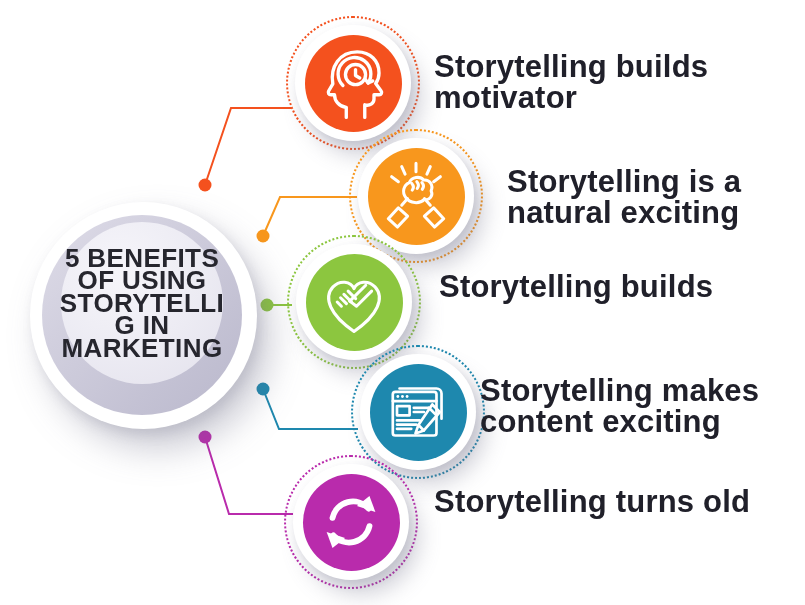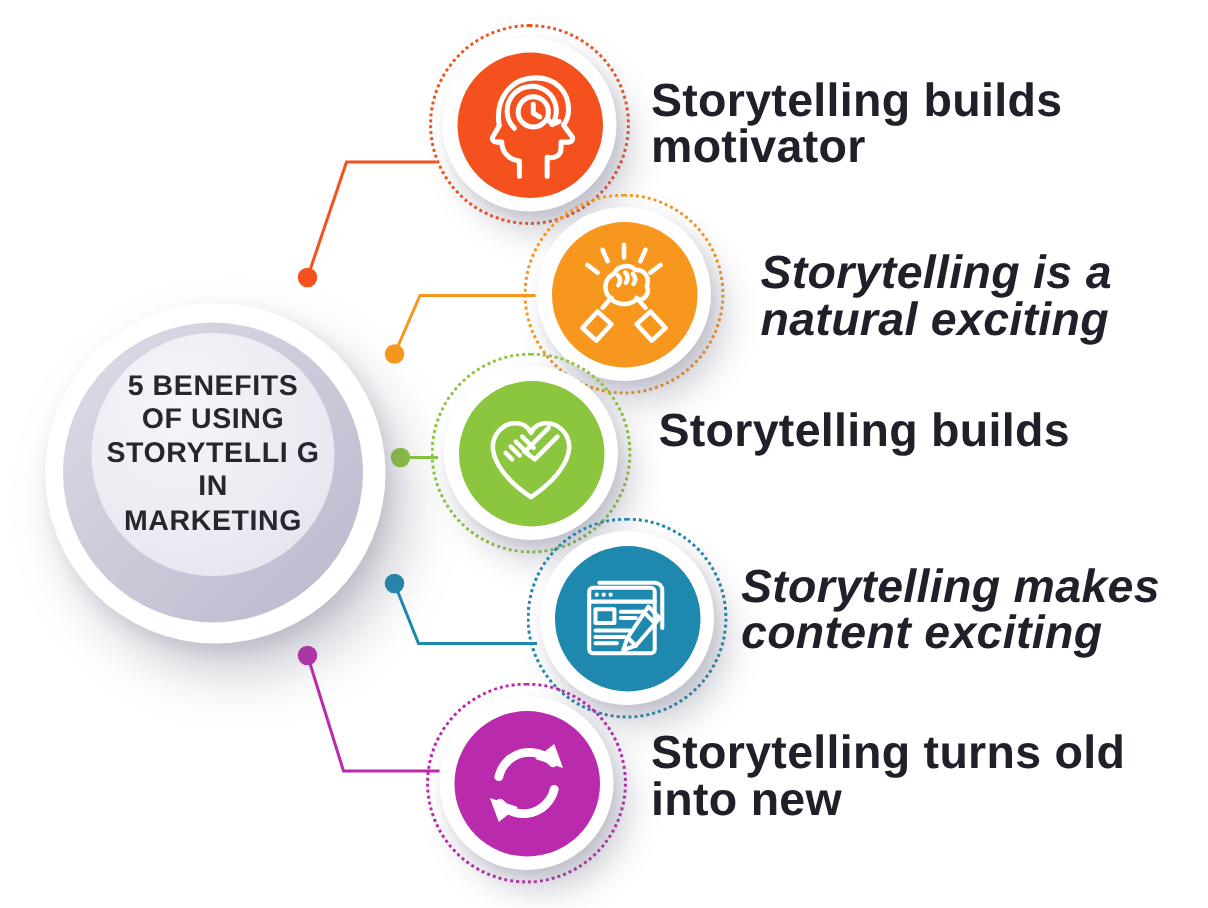--- a/index.html
+++ b/index.html
@@ -20,21 +20,21 @@
   .central .ring{
     position:absolute;left:42px;top:215px;width:200px;height:200px;border-radius:50%;
     background:linear-gradient(135deg,#DEDCE8 0%,#C4C2D4 70%,#BAB8CC 100%);
   }
   .central .inner{
     position:absolute;left:61px;top:222px;width:162px;height:162px;border-radius:50%;
     background:radial-gradient(circle at 36% 30%, #F6F5FA 0%, #ECEBF3 55%, #E3E1EC 100%);
     display:flex;align-items:center;justify-content:center;text-align:center;
   }
   .central .title{
-    font-weight:700;font-size:19px;line-height:22.5px;letter-spacing:.4px;
+    font-weight:700;font-size:26px;line-height:22.5px;letter-spacing:.4px;
     text-transform:uppercase;
   }
   .central .title span{display:block;}
   
   .benefit{
     position:absolute;width:134px;height:134px;
     display:flex;align-items:center;justify-content:center;
   }
   .benefit .ring{
     position:absolute;inset:0;border-radius:50%;
@@ -56,23 +56,23 @@
   .b2{left:287px;top:235px;z-index:5;}
   .b3{left:351px;top:345px;z-index:6;}
   .b4{left:284px;top:455px;z-index:7;}
   
   .label{
     position:absolute;z-index:8;font-weight:700;font-size:31px;line-height:31px;
     letter-spacing:.2px;white-space:nowrap;
   }
   .label span{display:block;}
   .l0{left:434px;top:51px;}
-  .l1{left:507px;top:166px;font-style:italic;}
+  .l1{left:507px;top:166px;}
   .l2{left:439px;top:271px;}
-  .l3{left:494px;top:375px;font-style:italic;}
+  .l3{left:480px;top:375px;}
   .l4{left:434px;top:486px;}
   
   .icon-stroke{fill:none;stroke:#fff;stroke-linecap:round;stroke-linejoin:round;}
 </style>
 </head>
 <body>
 
 <div id="canvas">
 
   <svg id="connectors" width="805" height="605" viewBox="0 0 805 605">
@@ -210,16 +210,15 @@
   </div>
   <div class="label l2" style="color: rgb(32, 32, 42);">
     <span>Storytelling builds</span>
   </div>
   <div class="label l3" style="color: rgb(32, 32, 42);">
     <span>Storytelling makes</span>
     <span>content exciting</span>
   </div>
   <div class="label l4" style="color: rgb(32, 32, 42);">
     <span>Storytelling turns old</span>
-    <span>into new</span>
   </div>
 
 </div>
 
 </body></html>

